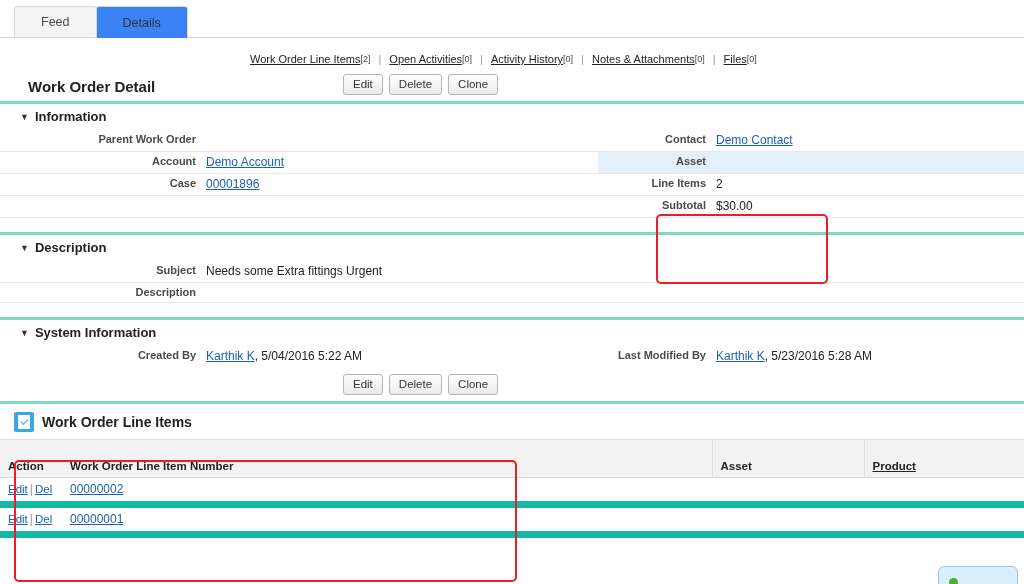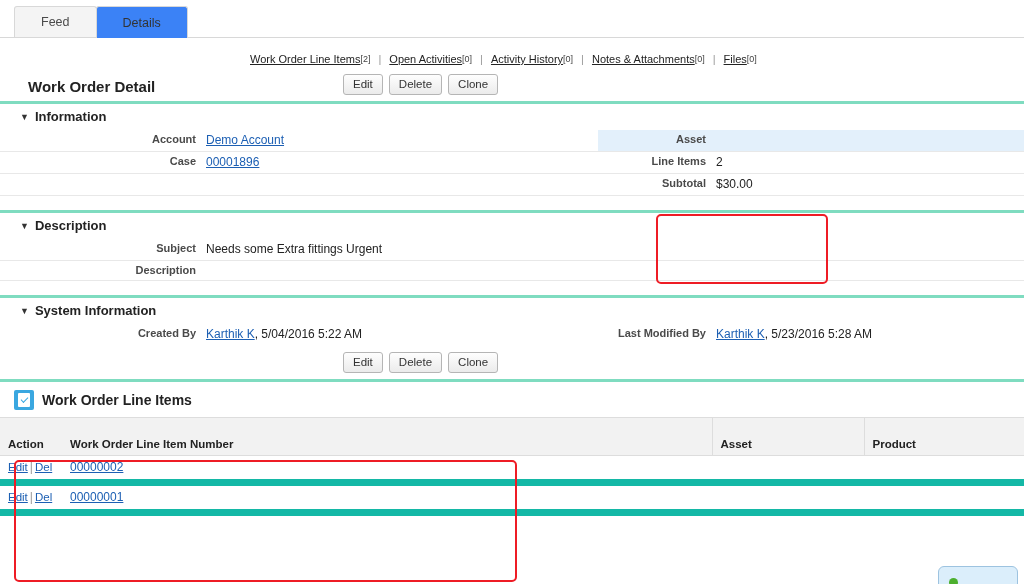--- a/index.html
+++ b/index.html
@@ -156,21 +156,21 @@
     text-align: left; font-size: 11.5px; font-weight: bold; color: #222;
     padding: 20px 0 5px 8px;
   }
   table.rltable td {
     border-bottom: 7px solid #14b8a6;
     padding: 4px 0 5px 8px; font-size: 12px;
   }
   th.c-action, td.c-action { width: 62px; }
   th.c-num, td.c-num { width: 650px; }
   th.c-asset, td.c-asset { width: 152px; border-left: 1px solid #ddd; }
-  th.c-prod, td.c-prod { border-left: 1px solid #ddd; }
+  th.c-prod, td.c-prod { border-left: 1px solid #ddd; text-decoration: underline; }
   td.c-asset, td.c-prod { border-left: none; }
   .actlinks a { font-size: 11.5px; }
   .actlinks .bar { color: #999; padding: 0 2px; }
 
   
   .chat {
     position: absolute; right: 6px; bottom: -14px;
     width: 80px; height: 32px;
     background: #dbeefb; border: 1px solid #9dc3e0;
     border-radius: 6px 6px 0 0;
@@ -218,20 +218,29 @@
   </div>
 
   <div class="sectionbar"></div>
   <div class="sechead">
     <span class="tri">▼</span>
     <span>Information</span>
   </div>
 
   <table class="grid">
     <tbody>
+    <tr>
+      <td class="lbl L">Parent Work Order</td>
+      <td class="val L"></td>
+      <td class="spacer"></td>
+      <td class="lbl R">Contact</td>
+      <td class="val R">
+        <a>Demo Contact</a>
+      </td>
+    </tr>
     <tr>
       <td class="lbl L">Account</td>
       <td class="val L">
         <a>Demo Account</a>
       </td>
       <td class="spacer"></td>
       <td class="lbl R hl">Asset</td>
       <td class="val R hl"></td>
     </tr>
     <tr>

